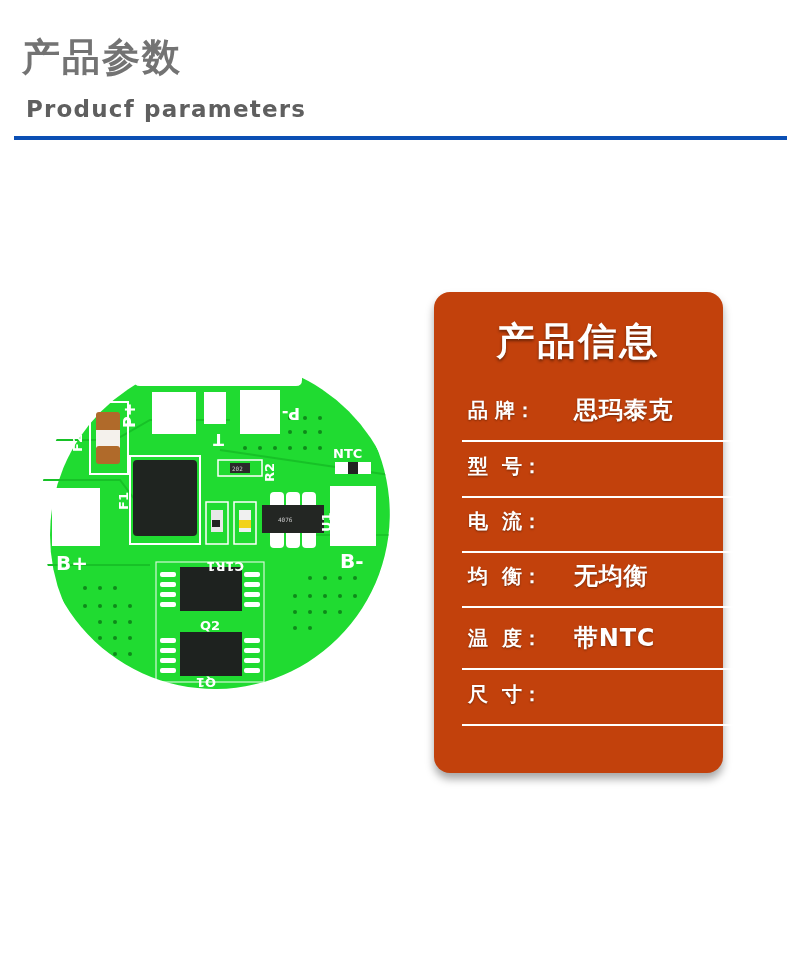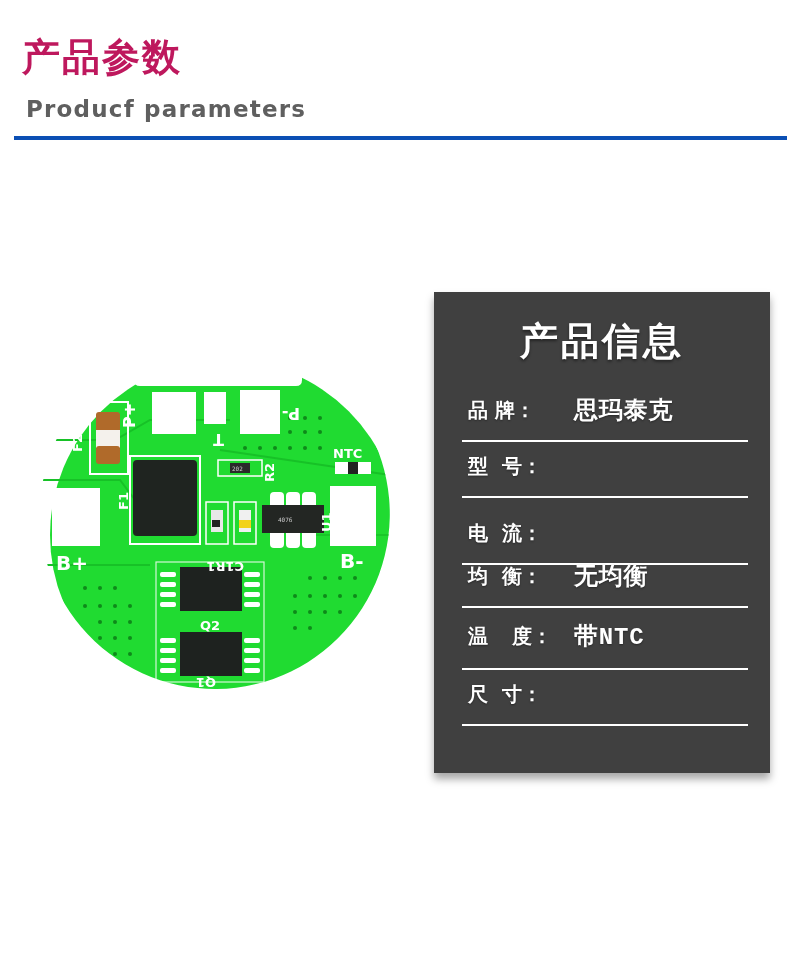--- a/index.html
+++ b/index.html
@@ -1,29 +1,29 @@
 <!DOCTYPE html>
 <html><head>
 <meta charset="utf-8">
 <style>
   html, body { margin: 0; padding: 0; background: #ffffff; }
   body { width: 800px; height: 954px; position: relative; overflow: hidden;
          font-family: "DejaVu Sans", "Liberation Sans", sans-serif; }
   .title-cn { position: absolute; left: 22px; top: 34px; font-size: 38px; font-weight: bold;
-              color: #be185d; letter-spacing: 2px; line-height: 46px; }
+              color: #737373; letter-spacing: 2px; line-height: 46px; }
   .title-en { position: absolute; left: 26px; top: 94px; font-size: 23px; font-weight: bold;
               color: #5f5f5f; letter-spacing: 1.2px; line-height: 30px;
               font-family: "DejaVu Sans", sans-serif; text-align: center; }
   .rule { position: absolute; left: 14px; top: 136px; width: 773px; height: 4px; background: #0b4fb4; }
 
   .pcb-wrap { position: absolute; left: 40px; top: 360px; width: 370px; height: 350px; }
   .pcb-wrap svg { width: 370px; height: 350px; display: block; }
 
-  .card { position: absolute; left: 434px; top: 292px; width: 336px; height: 481px;
-          background: #404040; border-radius: 0;
+  .card { position: absolute; left: 434px; top: 292px; width: 289px; height: 481px;
+          background: #c2410c; border-radius: 16px;
           box-shadow: 0 6px 8px rgba(0,0,0,0.35); }
   .card-title { position: absolute; left: 0; top: 25px; width: 100%; text-align: center;
                 font-size: 38px; font-weight: bold; color: #ffffff; letter-spacing: 3px;
                 text-shadow: 0 2px 3px rgba(0,0,0,0.45); line-height: 48px; }
   .row { position: absolute; left: 22px; width: 286px; height: 56px; margin-left: 6px; }
   .row .label { position: absolute; left: 6px; top: 10px; font-size: 20px; font-weight: bold;
                 color: #ffffff; white-space: pre; text-shadow: 0 1px 2px rgba(0,0,0,0.4); line-height: 28px; }
   .row .value { position: absolute; left: 112px; top: 10px; font-size: 24px; font-weight: bold;
                 color: #ffffff; white-space: pre; letter-spacing: 0.8px;
                 text-shadow: 0 1px 2px rgba(0,0,0,0.4); line-height: 28px; }
@@ -188,30 +188,30 @@
 
   <div class="row" style="top:94px;">
     <span class="label">品 牌：</span>
     <span class="value">思玛泰克</span>
     <div class="divider"></div>
   </div>
   <div class="row" style="top:150px;">
     <span class="label">型  号：</span>
     <div class="divider"></div>
   </div>
-  <div class="row" style="top:217px;text-align:right;">
+  <div class="row" style="top:205px;text-align:right;">
     <span class="label">电  流：</span>
     <div class="divider"></div>
   </div>
   <div class="row" style="top:260px;">
     <span class="label">均  衡：</span>
     <span class="value">无均衡</span>
     <div class="divider"></div>
   </div>
-  <div class="row" style="top:322px;font-family:Liberation Mono, monospace;">
+  <div class="row" style="top:322px;">
     <span class="label">温  度：</span>
     <span class="value">带NTC</span>
     <div class="divider"></div>
   </div>
   <div class="row" style="top:378px;text-decoration:underline;">
     <span class="label">尺  寸：</span>
     <div class="divider"></div>
   </div>
 </div>
 

